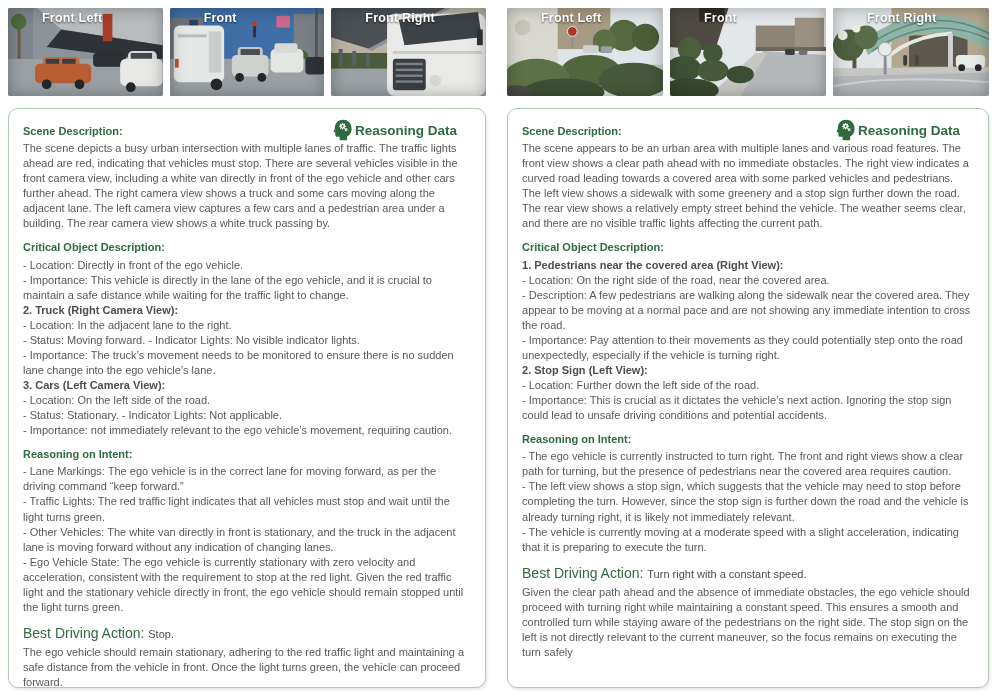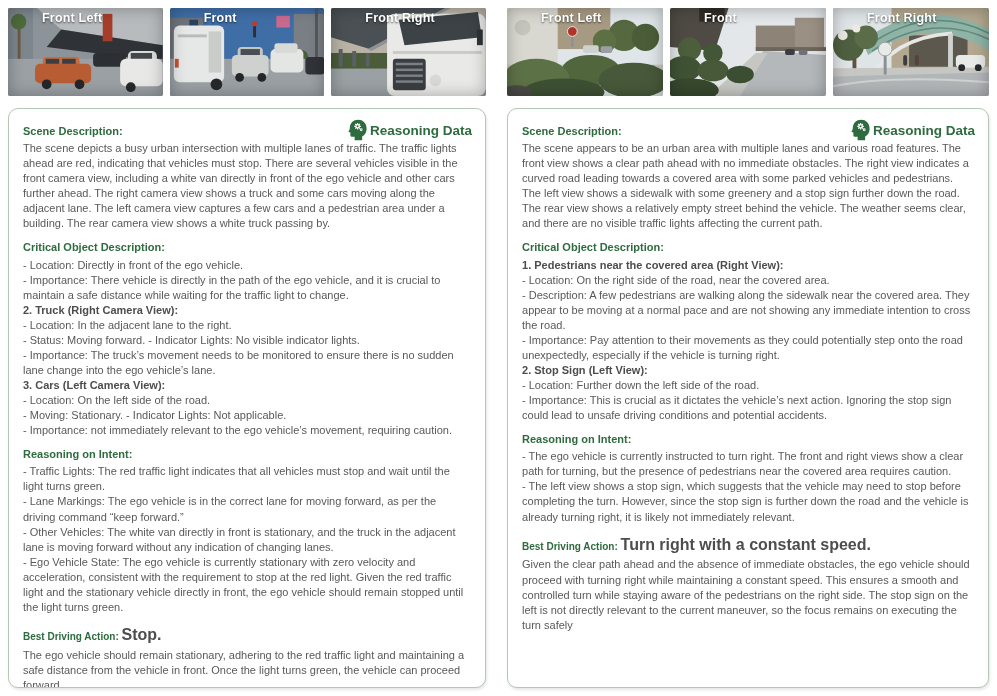--- a/index.html
+++ b/index.html
@@ -12,31 +12,31 @@
   .camera-strip{display:flex;gap:7px;height:88px;margin-bottom:12px;}
   .camera{flex:1;position:relative;overflow:hidden;border-radius:2px;background:#999;}
   .camera svg{display:block;width:100%;height:100%;}
   .camera::after{content:"";position:absolute;inset:0;box-shadow:inset 0 0 16px rgba(0,0,0,.30);pointer-events:none;}
   .camera-label{position:absolute;top:3px;left:6px;color:#fff;font-weight:bold;font-size:12.5px;
                 text-shadow:0 1px 2px rgba(0,0,0,.65);letter-spacing:.2px;z-index:2;padding-left:28px;}
   
   .panel{flex:1;border:1.5px solid #b2c8b2;border-radius:10px;background:#fff;
          padding:12px 14px 12px 14px;position:relative;box-shadow:1px 2px 3px rgba(0,0,0,.10);
          box-sizing:border-box;overflow:hidden;}
-  .panel-header{position:absolute;top:9px;right:13px;display:flex;align-items:center;}
+  .panel-header{position:absolute;top:9px;right:28px;display:flex;align-items:center;}
   .panel-title{color:#2e6b3e;font-weight:bold;font-size:13.5px;}
   .head-icon{width:24px;height:24px;}
   .blocks{margin-top:0;}
   .blk{font-size:11px;line-height:1.37;}
   .blk.h{color:#2e6b3e;font-weight:bold;font-size:11px;margin:9px 0 2px 0;}
   .blk.h:first-child{margin-top:3px;}
   .blk.b{color:#4d4d4d;font-weight:bold;margin:0;}
   .blk.p{color:#595959;margin:0;}
-  .blk .g{color:#2e6b3e;font-weight:bold;font-size:10px;}
-  .blk .act{color:#4d4d4d;font-weight:bold;font-size:16px;}
+  .blk .g{color:#2e6b3e;font-weight:normal;font-size:14px;}
+  .blk .act{color:#4d4d4d;font-weight:normal;font-size:11px;}
 </style>
 </head>
 <body>
 
 <div class="page">
 
   <div class="column">
     <div class="camera-strip">
 
       <figure class="camera" style="margin:0">
@@ -136,32 +136,32 @@
           <circle cx="13.9" cy="10.8" r="1.3" fill="#ffffff"></circle>
           <circle cx="13.9" cy="10.8" r="0.5" fill="#2e6b3e"></circle>
         </svg>
         <span class="panel-title">Reasoning Data</span>
       </div>
       <div class="blocks">
           <div class="blk h">Scene Description:</div>
           <div class="blk p">The scene depicts a busy urban intersection with multiple lanes of traffic. The traffic lights ahead are red, indicating that vehicles must stop. There are several vehicles visible in the front camera view, including a white van directly in front of the ego vehicle and other cars further ahead. The right camera view shows a truck and some cars moving along the adjacent lane. The left camera view captures a few cars and a pedestrian area under a building. The rear camera view shows a white truck passing by.</div>
           <div class="blk h">Critical Object Description:</div>
           <div class="blk p">- Location: Directly in front of the ego vehicle.</div>
-          <div class="blk p">- Importance: There vehicle is directly in the path of the ego vehicle, and it is crucial to maintain a safe distance while waiting for the traffic light to change.</div>
+          <div class="blk p">- Importance: This vehicle is directly in the lane of the ego vehicle, and it is crucial to maintain a safe distance while waiting for the traffic light to change.</div>
           <div class="blk b">2. Truck (Right Camera View):</div>
           <div class="blk p">- Location: In the adjacent lane to the right.</div>
           <div class="blk p">- Status: Moving forward. - Indicator Lights: No visible indicator lights.</div>
           <div class="blk p">- Importance: The truck’s movement needs to be monitored to ensure there is no sudden lane change into the ego vehicle’s lane.</div>
           <div class="blk b">3. Cars (Left Camera View):</div>
           <div class="blk p">- Location: On the left side of the road.</div>
-          <div class="blk p">- Moving: Stationary.  - Indicator Lights: Not applicable.</div>
+          <div class="blk p">- Status: Stationary.  - Indicator Lights: Not applicable.</div>
           <div class="blk p">- Importance: not immediately relevant to the ego vehicle’s movement, requiring caution.</div>
           <div class="blk h">Reasoning on Intent:</div>
+          <div class="blk p">- Lane Markings: The ego vehicle is in the correct lane for moving forward, as per the driving command “keep forward.”</div>
           <div class="blk p">- Traffic Lights: The red traffic light indicates that all vehicles must stop and wait until the light turns green.</div>
-          <div class="blk p">- Lane Markings: The ego vehicle is in the correct lane for moving forward, as per the driving command “keep forward.”</div>
           <div class="blk p">- Other Vehicles: The white van directly in front is stationary, and the truck in the adjacent lane is moving forward without any indication of changing lanes.</div>
           <div class="blk p">- Ego Vehicle State: The ego vehicle is currently stationary with zero velocity and acceleration, consistent with the requirement to stop at the red light. Given the red traffic light and the stationary vehicle directly in front, the ego vehicle should remain stopped until the light turns green.</div>
           <div class="blk h"><span class="g">Best Driving Action: </span><span class="act">Stop.</span></div>
           <div class="blk p">The ego vehicle should remain stationary, adhering to the red traffic light and maintaining a safe distance from the vehicle in front. Once the light turns green, the vehicle can proceed forward.</div>
         </div>
     </section>
   </div>
 
   <div class="column right">
     <div class="camera-strip">
@@ -265,19 +265,20 @@
           <div class="blk b">1. Pedestrians near the covered area (Right View):</div>
           <div class="blk p">- Location: On the right side of the road, near the covered area.</div>
           <div class="blk p">- Description: A few pedestrians are walking along the sidewalk near the covered area. They appear to be moving at a normal pace and are not showing any immediate intention to cross the road.</div>
           <div class="blk p">- Importance: Pay attention to their movements as they could potentially step onto the road unexpectedly, especially if the vehicle is turning right.</div>
           <div class="blk b">2. Stop Sign (Left View):</div>
           <div class="blk p">- Location: Further down the left side of the road.</div>
           <div class="blk p">- Importance: This is crucial as it dictates the vehicle’s next action. Ignoring the stop sign could lead to unsafe driving conditions and potential accidents.</div>
           <div class="blk h">Reasoning on Intent:</div>
           <div class="blk p">- The ego vehicle is currently instructed to turn right. The front and right views show a clear path for turning, but the presence of pedestrians near the covered area requires caution.</div>
           <div class="blk p">- The left view shows a stop sign, which suggests that the vehicle may need to stop before completing the turn. However, since the stop sign is further down the road and the vehicle is already turning right, it is likely not immediately relevant.</div>
+          <div class="blk p">- The vehicle is currently moving at a moderate speed with a slight acceleration, indicating that it is preparing to execute the turn.</div>
           <div class="blk h"><span class="g">Best Driving Action: </span><span class="act">Turn right with a constant speed.</span></div>
           <div class="blk p">Given the clear path ahead and the absence of immediate obstacles, the ego vehicle should proceed with turning right while maintaining a constant speed. This ensures a smooth and controlled turn while staying aware of the pedestrians on the right side. The stop sign on the left is not directly relevant to the current maneuver, so the focus remains on executing the turn safely</div>
         </div>
     </section>
   </div>
 
 </div>
 
 </body></html>

